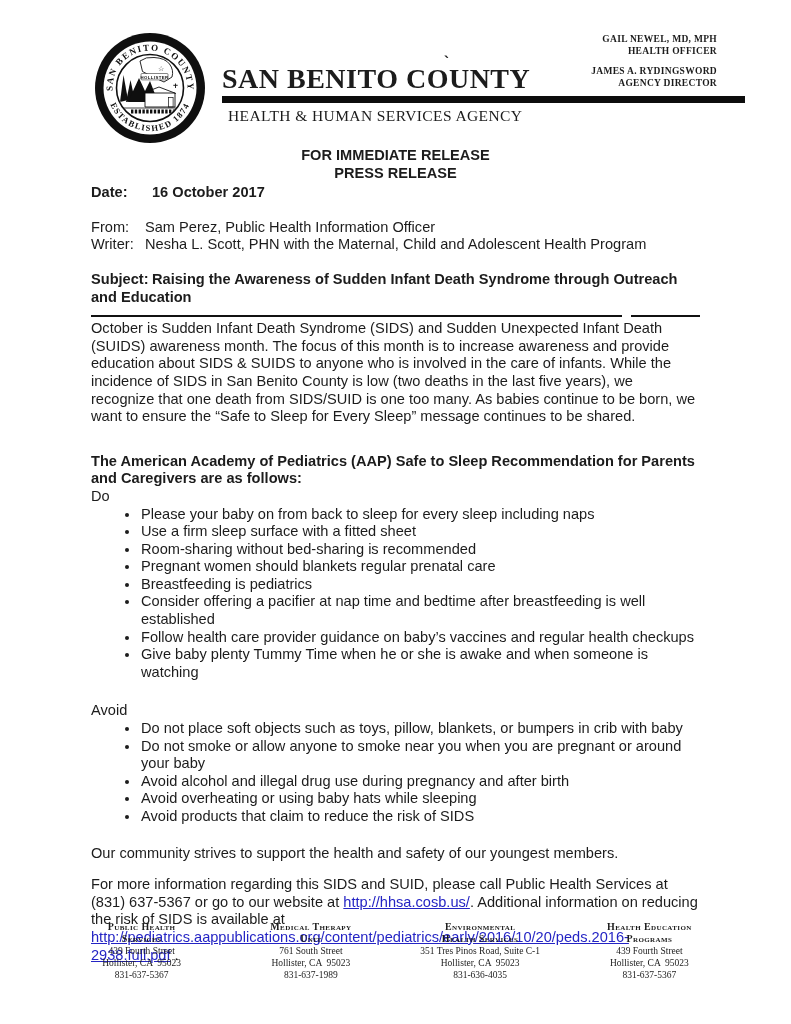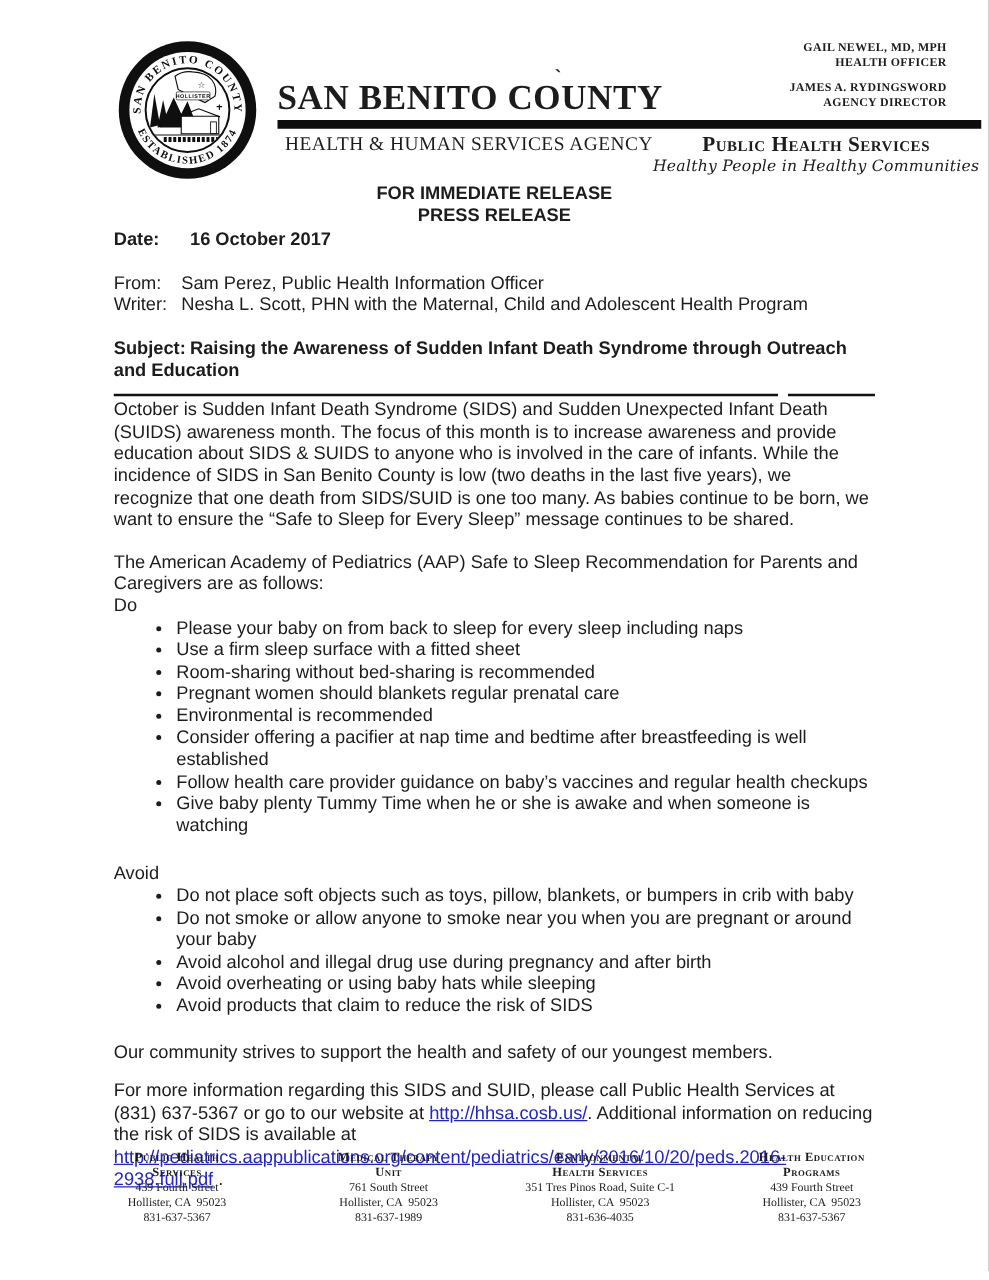--- a/index.html
+++ b/index.html
@@ -62,21 +62,21 @@
   .lbl-from, .lbl-writer { width:54px; }
   .lbl-subject { width:61px; font-weight:bold; }
   .val-subject { font-weight:bold; }
   .gap-1 { margin-top:17px; }
   .subject-rule {
     margin-top:9px; height:2px;
     background:linear-gradient(to right,#111 0%,#111 87.2%,transparent 87.2%,transparent 88.6%,#111 88.6%,#111 100%);
   }
   
   .para1 { margin-top:3px; }
-  .para2 { margin-top:16px; }
+  .para2 { margin-top:27px;font-weight:bold; }
   .list-heading { margin-top:0; }
   .heading-avoid { margin-top:21px; }
   ul.rec-list { list-style:disc; margin:0; padding-left:49px; }
   ul.rec-list li { padding-left:1px; }
   .community { margin-top:19px; }
   .info-para { margin-top:14px; }
   .doc-link { color:#2424c4; text-decoration:underline; overflow-wrap:break-word; }
   
   .footer {
     position:absolute; left:0; right:0; top:921px;
@@ -149,24 +149,20 @@
           </div>
           <div class="official-group">
             <div>JAMES A. RYDINGSWORD</div>
             <div>AGENCY DIRECTOR</div>
           </div>
         </div>
       </div>
       <div class="thick-rule"></div>
       <div class="header-row2">
         <div class="agency-subtitle">HEALTH &amp; HUMAN SERVICES AGENCY</div>
-        <div class="division-block">
-          <div class="division-name">Public Health Services</div>
-          <div class="division-tagline">Healthy People in Healthy Communities</div>
-        </div>
       </div>
     </div>
   </div>
 
   <div class="press-block">
     <div>FOR IMMEDIATE RELEASE</div>
     <div>PRESS RELEASE</div>
   </div>
 
   <div class="content">
@@ -190,21 +186,21 @@
     <p class="para1">October is Sudden Infant Death Syndrome (SIDS) and Sudden Unexpected Infant Death (SUIDS) awareness month. The focus of this month is to increase awareness and provide education about SIDS &amp; SUIDS to anyone who is involved in the care of infants. While the incidence of SIDS in San Benito County is low (two deaths in the last five years), we recognize that one death from SIDS/SUID is one too many. As babies continue to be born, we want to ensure the “Safe to Sleep for Every Sleep” message continues to be shared.</p>
 
     <p class="para2">The American Academy of Pediatrics (AAP) Safe to Sleep Recommendation for Parents and Caregivers are as follows:</p>
 
     <div class="list-heading">Do</div>
     <ul class="rec-list">
       <li>Please your baby on from back to sleep for every sleep including naps</li>
       <li>Use a firm sleep surface with a fitted sheet</li>
       <li>Room-sharing without bed-sharing is recommended</li>
       <li>Pregnant women should blankets regular prenatal care</li>
-      <li>Environmental is recommended</li>
+      <li>Breastfeeding is pediatrics</li>
       <li>Consider offering a pacifier at nap time and bedtime after breastfeeding is well established</li>
       <li>Follow health care provider guidance on baby’s vaccines and regular health checkups</li>
       <li>Give baby plenty Tummy Time when he or she is awake and when someone is watching</li>
     </ul>
 
     <div class="list-heading heading-avoid">Avoid</div>
     <ul class="rec-list">
       <li>Do not place soft objects such as toys, pillow, blankets, or bumpers in crib with baby</li>
       <li>Do not smoke or allow anyone to smoke near you when you are pregnant or around your baby</li>
       <li>Avoid alcohol and illegal drug use during pregnancy and after birth</li>

